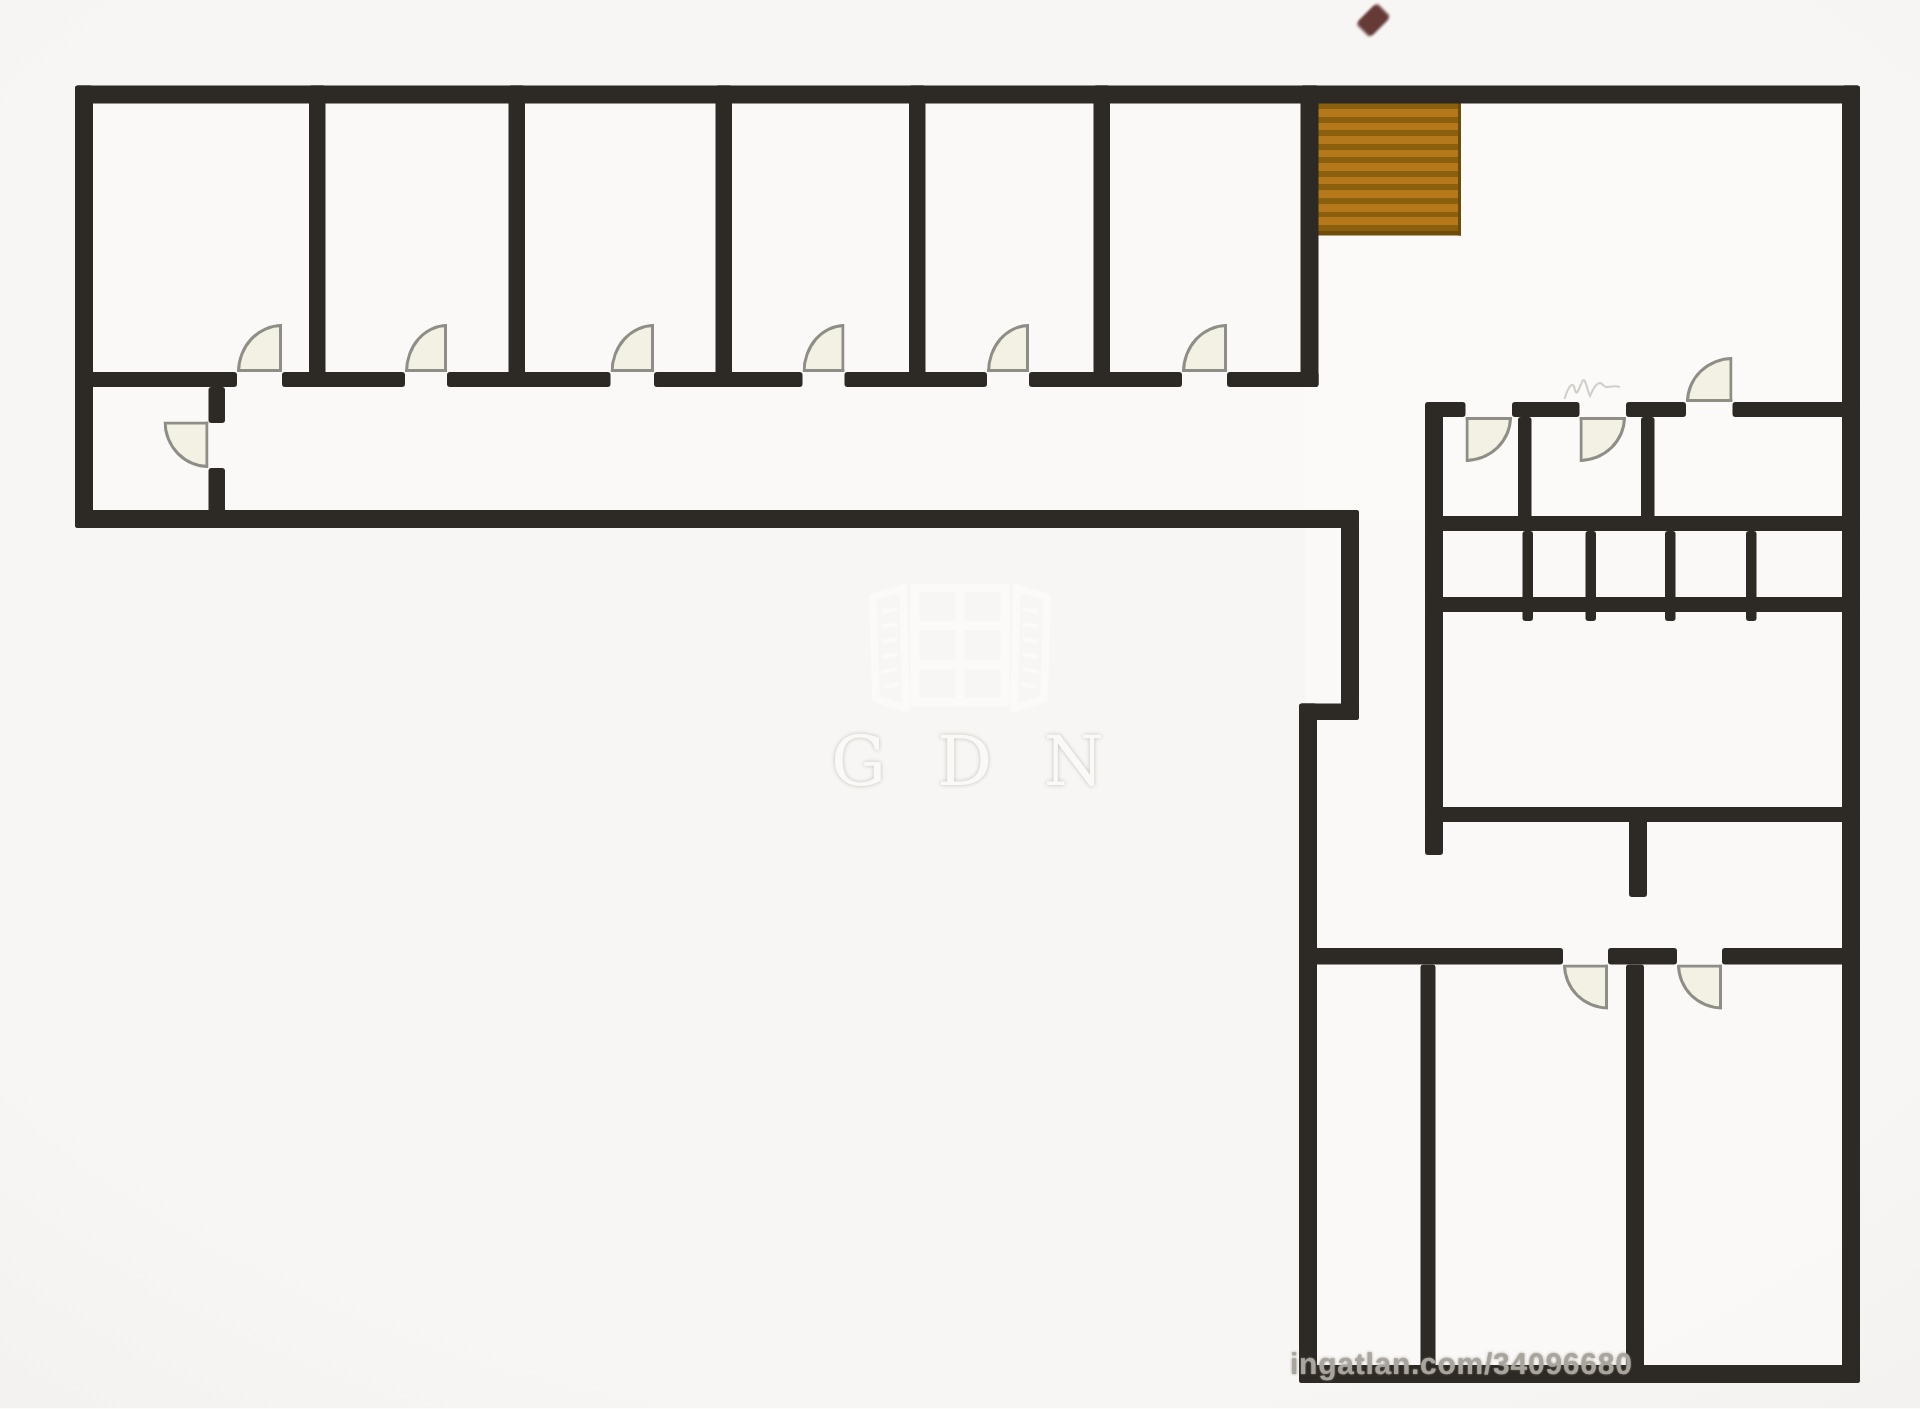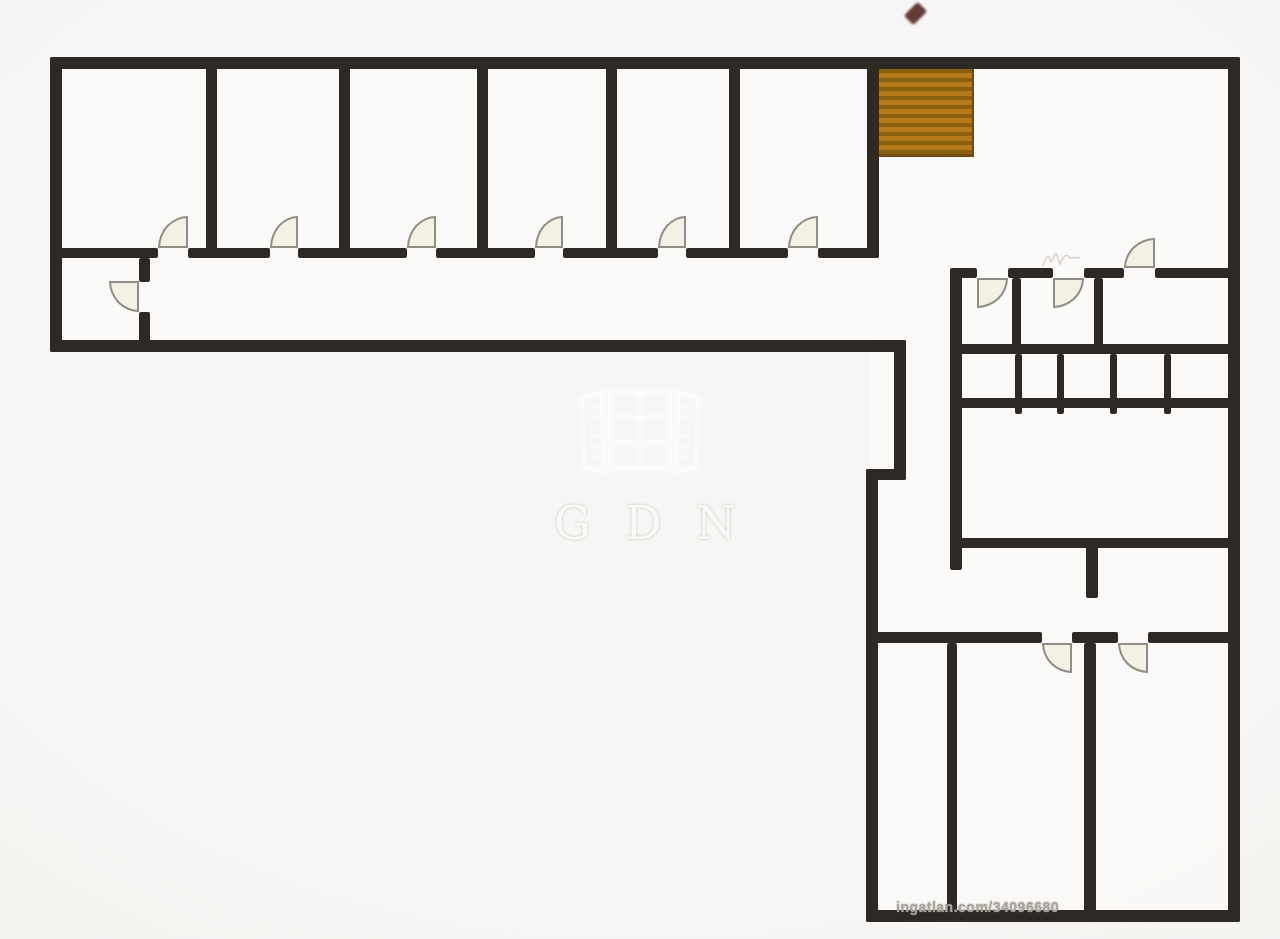--- a/index.html
+++ b/index.html
@@ -28,31 +28,31 @@
     position:absolute;left:907px;top:5px;width:17px;height:17px;z-index:6;
     background:var(--marker);
     transform:rotate(45deg) scale(0.8,1.15);
     border-radius:3px;
     filter:blur(1px);
     opacity:0.92;
   }
   .gdn{position:absolute;left:520px;top:384px;width:240px;z-index:5;opacity:0.85;}
   .gdn svg{display:block;margin:0 auto;}
   .gdn-text{
-    margin-top:20px;text-align:center;
+    margin-top:4px;text-align:center;
     font-family:"DejaVu Serif","Liberation Serif",serif;
     font-size:46px;font-weight:500;
     letter-spacing:34px;text-indent:34px;
     color:var(--watermark);
     text-shadow:0 0 3px var(--watermark-shadow);
   }
   .scribble{position:absolute;left:1040px;top:248px;z-index:4;opacity:0.38;}
   .bottom-mark{
-    position:absolute;left:896px;top:899px;z-index:7;
-    font-size:14px;font-weight:bold;letter-spacing:0.5px;
+    position:absolute;left:860px;top:899px;z-index:7;
+    font-size:20px;font-weight:bold;letter-spacing:0.5px;
     color:var(--bottom-text);
     text-shadow:0 0 2px rgba(90,86,80,0.55), 0 0 1px rgba(240,238,234,0.6);
     filter:blur(0.4px);
   }
 </style>
 </head>
 <body>
 
 <div class="stage">
 

